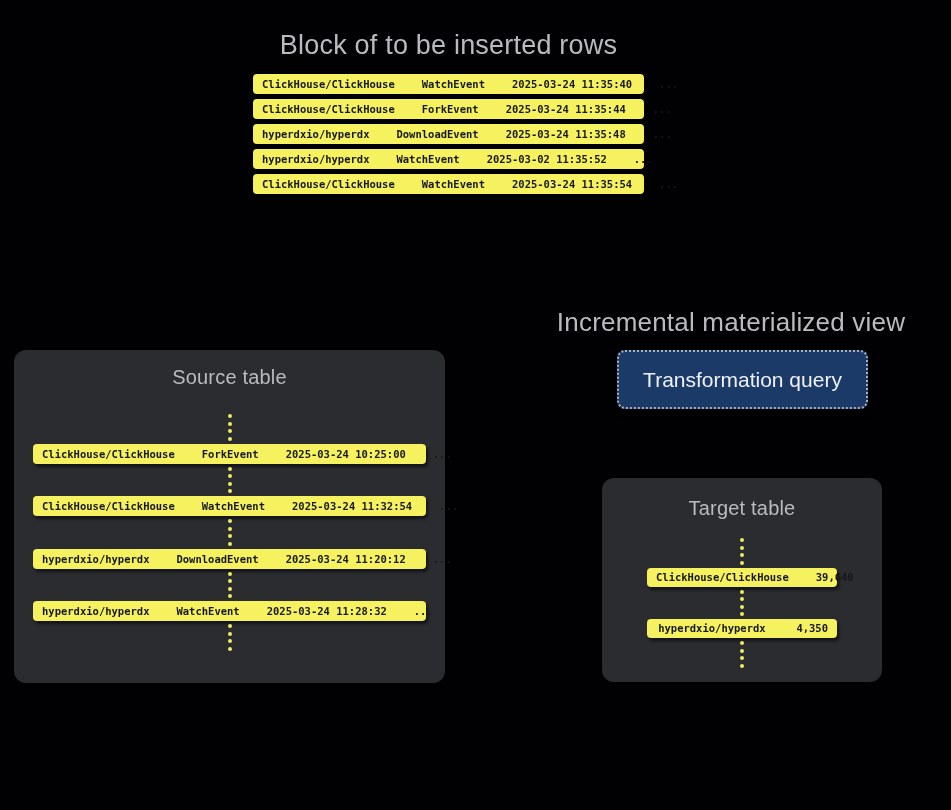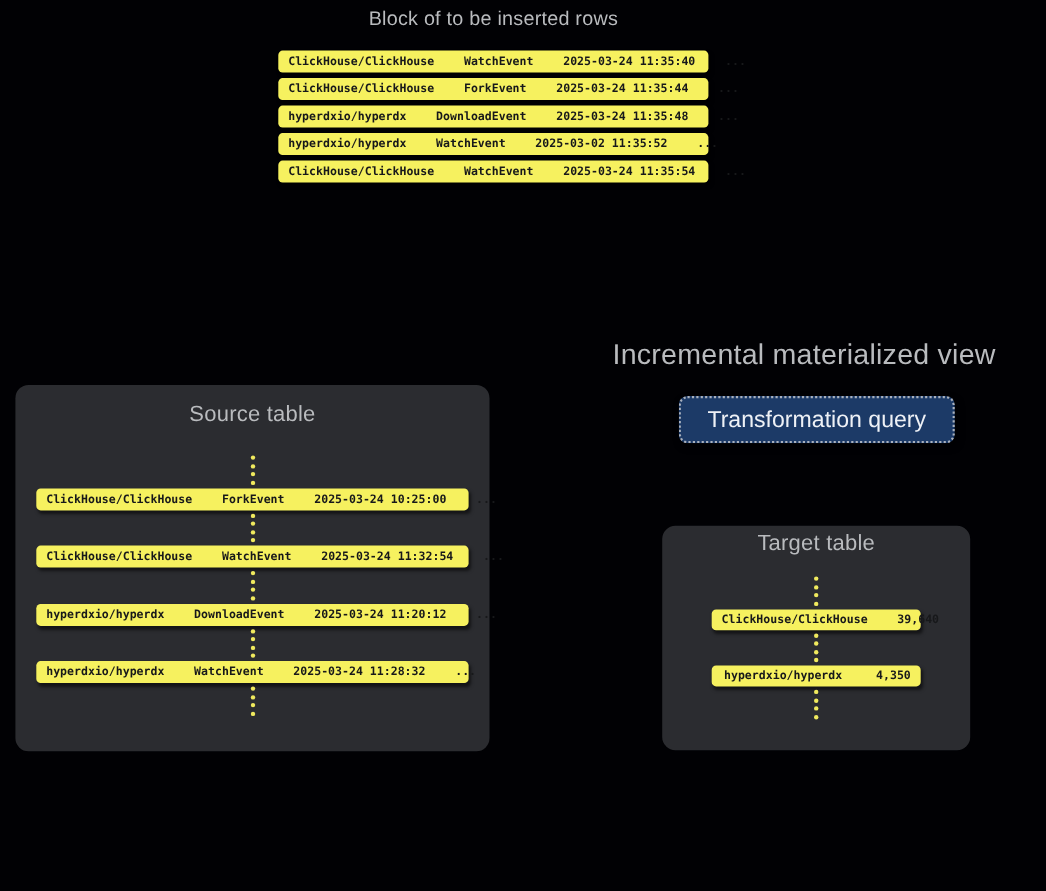--- a/index.html
+++ b/index.html
@@ -3,21 +3,21 @@
 <meta charset="utf-8">
 <style>
   :root{
     --bg:#010104; --panel:#2b2c30; --yellow:#f6f15f; --rowtext:#17181a;
     --gray:#b9bbbe; --blue:#1c3a67; --bluetext:#eef1f6; --dot:#f0ea5e; --btnborder:#a9b1bf;
   }
   *{margin:0;padding:0;box-sizing:border-box;}
   html,body{background:var(--bg);}
   .canvas{position:relative;width:951px;height:810px;background:var(--bg);overflow:hidden;
           font-family:"Liberation Sans", sans-serif;}
-  .big-title{color:var(--gray);font-size:18px;font-weight:400;text-align:center;letter-spacing:.2px;}
+  .big-title{color:var(--gray);font-size:27px;font-weight:400;text-align:center;letter-spacing:.2px;margin-top:28px;}
   
   .row{display:flex;align-items:center;justify-content:space-between;background:var(--yellow);
        border-radius:4px;height:20px;padding:0 9px;box-shadow:2px 3px 3px rgba(0,0,0,.55);gap:27px;}
   .c{font-family:"DejaVu Sans Mono", monospace;font-weight:700;font-size:10.5px;color:var(--rowtext);
      white-space:nowrap;line-height:20px;}
   .repo{width:140px;text-align:center;}
   .event{width:92px;text-align:center;}
   .time{text-align:center;}
   .more{width:20px;text-align:right;}
   
@@ -26,36 +26,36 @@
   
   .panel{position:absolute;background:var(--panel);border-radius:12px;display:flex;
          flex-direction:column;align-items:center;}
   .panel .big-title{font-size:20px;}
   .source-panel{left:14px;top:350px;width:431px;height:333px;}
   .source-panel .big-title{line-height:34px;margin-top:10px;margin-bottom:20px;}
   .source-panel .row{width:393px;margin-top:3px;}
   .source-panel .dots{margin-top:3px;}
   .source-panel .dots:first-of-type{margin-top:0;}
   .target-panel{left:602px;top:478px;width:280px;height:204px;}
-  .target-panel .big-title{line-height:32px;margin-top:0;margin-bottom:14px;}
+  .target-panel .big-title{line-height:32px;margin-top:14px;margin-bottom:14px;}
   .target-panel .row{width:190px;height:19px;margin-top:3px;padding:0 9px;}
   .target-panel .dots{margin-top:3px;}
   .target-panel .dots:first-of-type{margin-top:0;}
   .trepo{width:135px;text-align:center;line-height:19px;}
   .tcount{width:40px;text-align:right;line-height:19px;}
   
   .dots{display:flex;flex-direction:column;gap:3.5px;}
   .dots i{display:block;width:4px;height:4px;border-radius:50%;background:var(--dot);}
   
   .mv-title{position:absolute;left:496px;top:309px;width:470px;color:var(--gray);
             font-size:26px;line-height:27px;text-align:center;letter-spacing:.2px;}
-  .transform-btn{position:absolute;left:617px;top:350px;width:251px;height:43px;
+  .transform-btn{position:absolute;left:617px;top:350px;width:251px;height:59px;
                  background:var(--blue);color:var(--bluetext);font-family:"Liberation Sans", sans-serif;
                  font-size:21px;border:2px dotted var(--btnborder);border-radius:8px;cursor:pointer;
-                 box-shadow:2px 3px 6px rgba(0,0,0,.5);margin-top:10px;}
+                 box-shadow:2px 3px 6px rgba(0,0,0,.5);}
 </style>
 </head>
 <body>
 
 <div class="canvas">
 
   <section class="insert-block">
     <h2 class="big-title">Block of to be inserted rows</h2>
 
     <div class="row">

